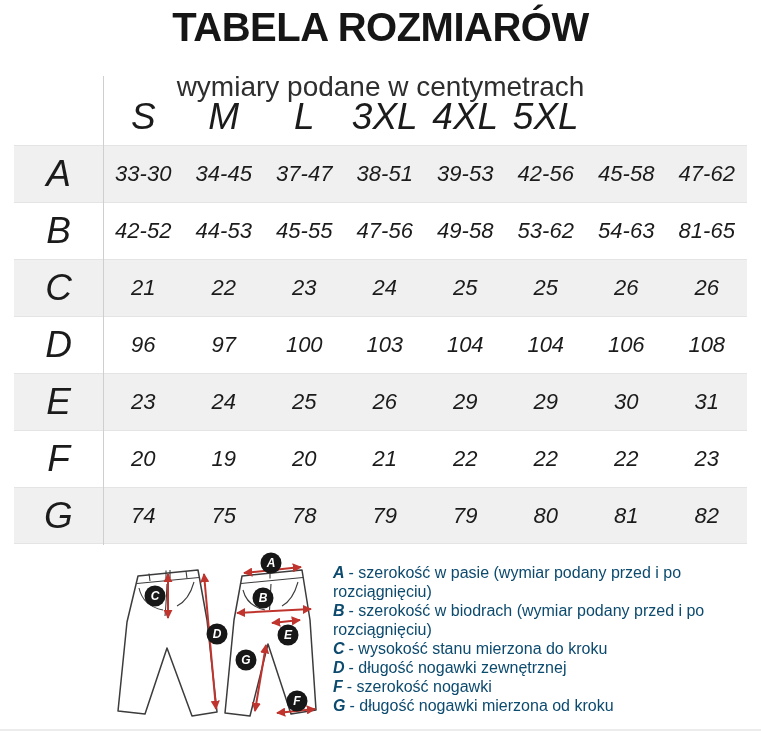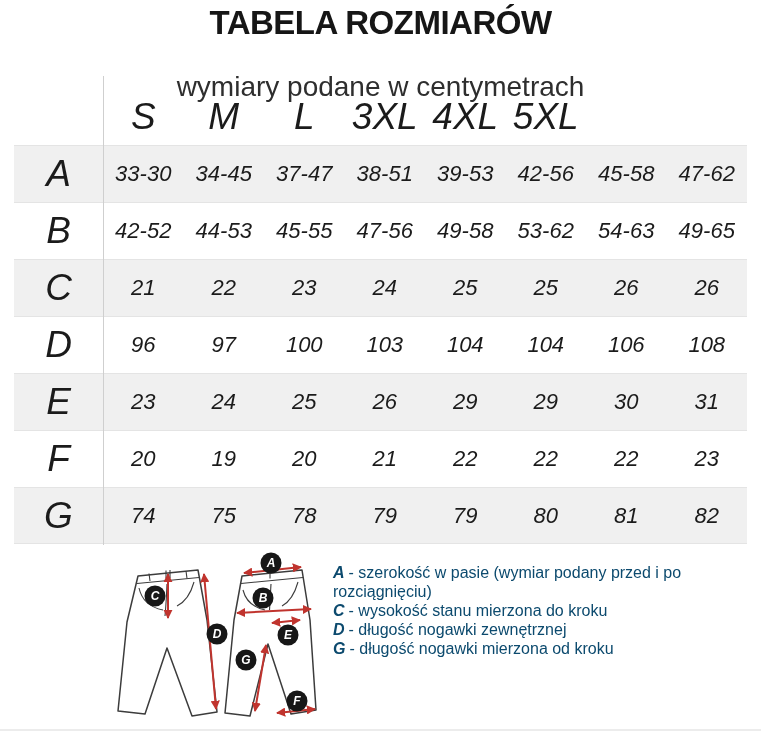--- a/index.html
+++ b/index.html
@@ -2,21 +2,21 @@
 <html><head>
 <meta charset="utf-8">
 <style>
   html,body{margin:0;padding:0;}
   body{
     width:761px;height:735px;position:relative;background:#ffffff;
     font-family:"Liberation Sans",sans-serif;overflow:hidden;
   }
   .title{
     position:absolute;top:6px;left:0;width:761px;text-align:center;
-    font-size:33px;font-weight:700;letter-spacing:-0.5px;color:#161616;line-height:1.05;
+    font-size:40px;font-weight:700;letter-spacing:-0.5px;color:#161616;line-height:1.05;
   }
   .subtitle{
     position:absolute;top:47px;left:0;width:761px;text-align:center;
     font-size:28px;font-weight:400;color:#2e2e2e;letter-spacing:0px;margin-top:24px;
   }
   .table-wrap{position:absolute;left:14px;top:88px;width:733px;}
   .t-row{
     display:grid;grid-template-columns:89px repeat(8,1fr);
     height:57px;align-items:center;box-sizing:border-box;
   }
@@ -74,21 +74,21 @@
     </div>
     <div class="t-row data">
       <div class="t-label">B</div>
       <div class="t-cell">42-52</div>
       <div class="t-cell">44-53</div>
       <div class="t-cell">45-55</div>
       <div class="t-cell">47-56</div>
       <div class="t-cell">49-58</div>
       <div class="t-cell">53-62</div>
       <div class="t-cell">54-63</div>
-      <div class="t-cell">49-65</div>
+      <div class="t-cell">81-65</div>
     </div>
     <div class="t-row data stripe">
       <div class="t-label">C</div>
       <div class="t-cell">21</div>
       <div class="t-cell">22</div>
       <div class="t-cell">23</div>
       <div class="t-cell">24</div>
       <div class="t-cell">25</div>
       <div class="t-cell">25</div>
       <div class="t-cell">26</div>
@@ -208,18 +208,20 @@
     </g>
     <g>
       <circle cx="141" cy="112" r="10.5" fill="#171717"></circle>
       <text x="141" y="116.2" fill="#ffffff">G</text>
     </g>
   </g>
 </svg>
 
 <div class="legend" id="legend">
     <div class="legend-item"><b>A</b><span>- szerokość w pasie (wymiar podany przed i po rozciągnięciu)</span></div>
+    <div class="legend-item"><b>B</b><span>- szerokość w biodrach (wymiar podany przed i po rozciągnięciu)</span></div>
     <div class="legend-item"><b>C</b><span>- wysokość stanu mierzona do kroku</span></div>
     <div class="legend-item"><b>D</b><span>- długość nogawki zewnętrznej</span></div>
+    <div class="legend-item"><b>F</b><span>- szerokość nogawki</span></div>
     <div class="legend-item"><b>G</b><span>- długość nogawki mierzona od kroku</span></div>
   </div>
 
 <div class="bottom-line"></div>
 
 </body></html>

